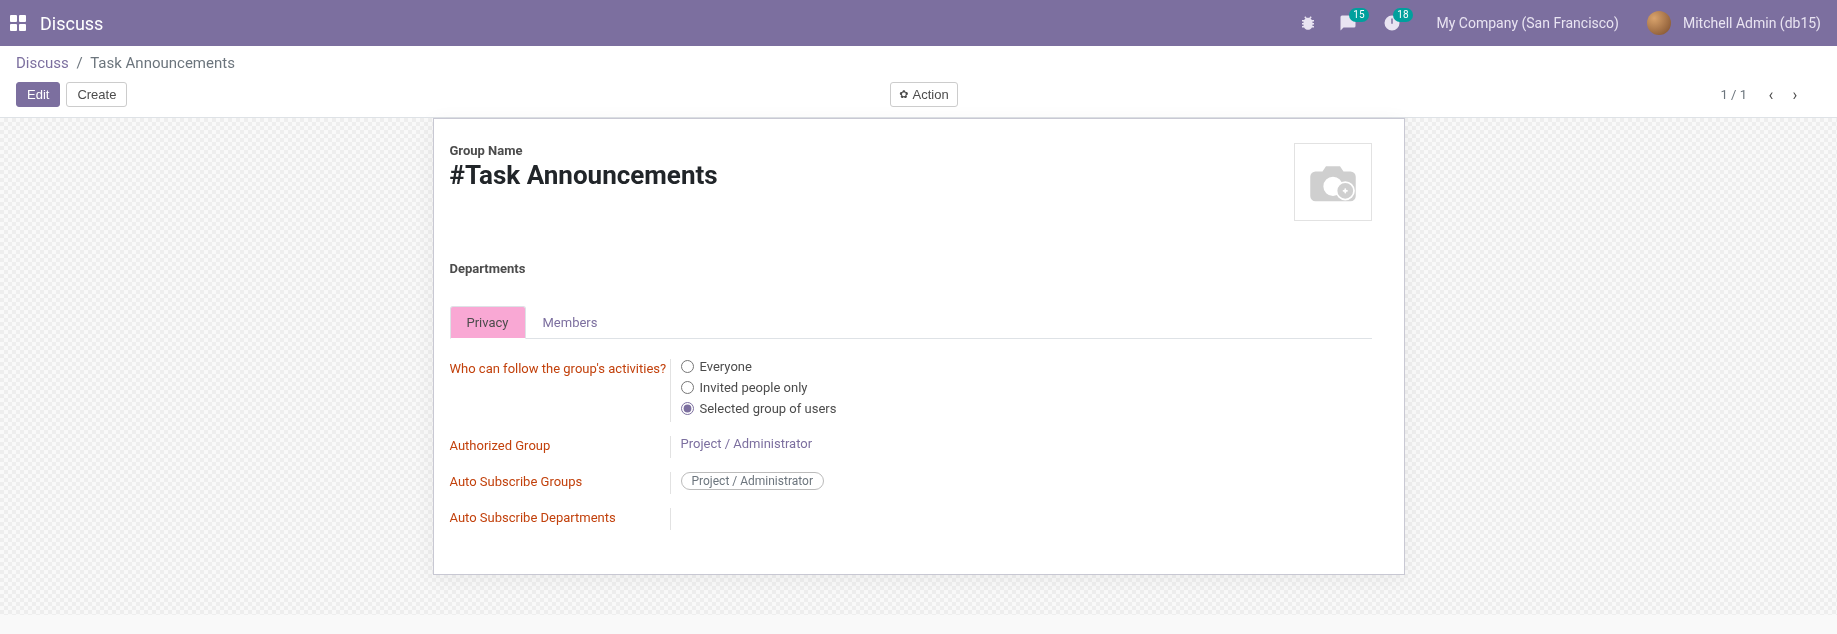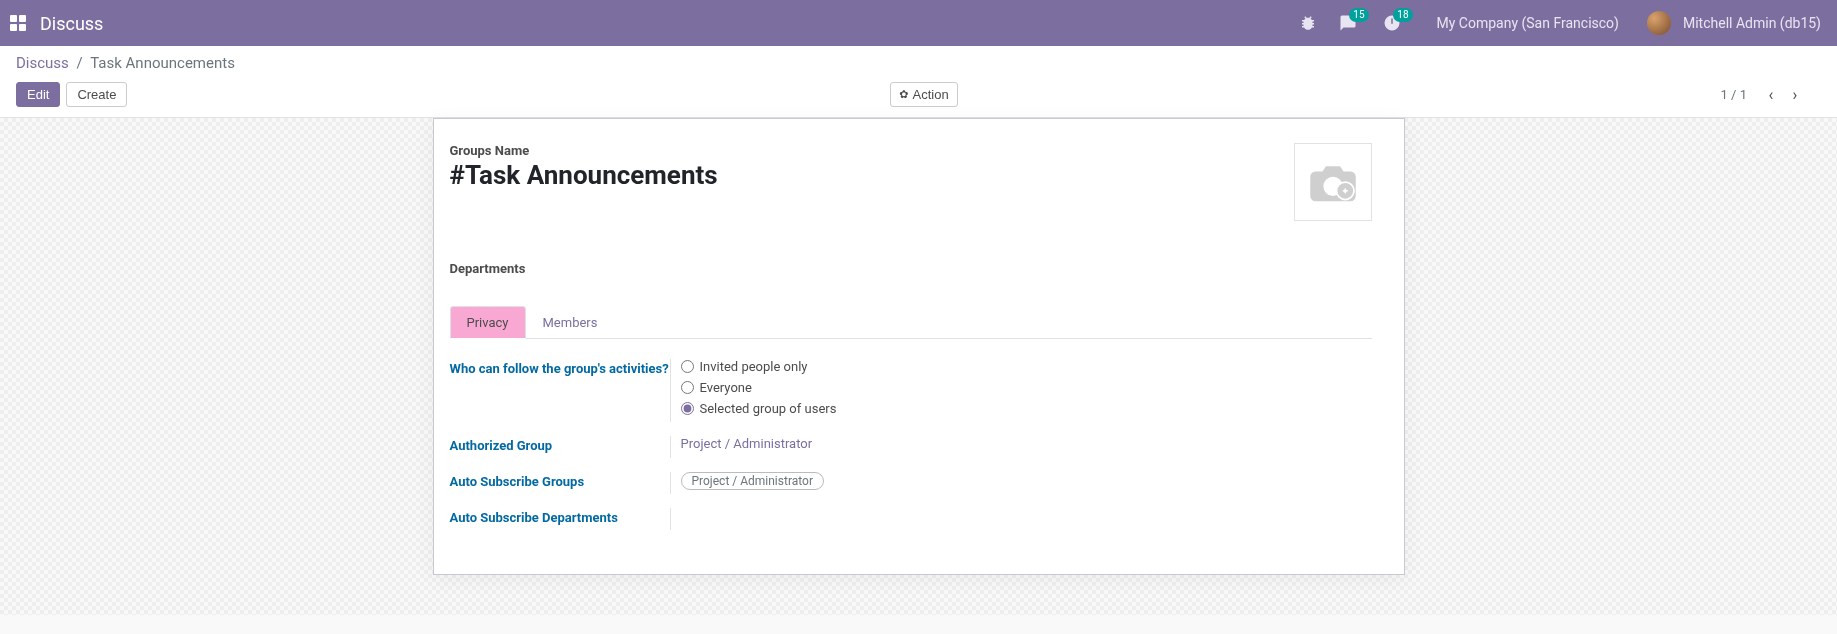--- a/index.html
+++ b/index.html
@@ -160,21 +160,21 @@
     color: #4c4c4c;
     border-color: #dee2e6;
     border-bottom: 1px solid #fff;
     background: #f9a8d4;
   }
   .tab-content { padding: 20px 0 0 0; }
   .form-row {
     display: flex; align-items: flex-start; margin-bottom: 4px;
   }
   .form-row .flabel {
-    width: 220px; font-weight: 700; color: #0369a1;
+    width: 220px; font-weight: 400; color: #c2410c;
     padding-top: 2px;
   }
   .form-row .fvalue {
     border-left: 1px solid #e2e2e2;
     padding-left: 10px;
     flex: 1; min-height: 22px;
     display: flex; flex-direction: column; gap: 6px;
   }
   .radio-opt { display: flex; align-items: center; gap: 6px; color:#4c4c4c; }
   .radio-opt input { accent-color: #7c6f9f; }
@@ -255,21 +255,21 @@
       <span class="chev">›</span>
     </div>
   </div>
 </div>
 
 <div class="sheet-bg">
   <div class="o-form-sheet">
 
     <div class="title-block">
       <div class="title-text">
-        <div class="title-label">Groups Name</div>
+        <div class="title-label">Group Name</div>
         <div class="title-value">#Task Announcements</div>
       </div>
       <div class="image-box">
         <svg viewBox="0 0 64 48">
           <path d="M52 12h-8l-4-6H24l-4 6h-8a6 6 0 0 0-6 6v22a6 6 0 0 0 6 6h40a6 6 0 0 0 6-6V18a6 6 0 0 0-6-6zM32 40a11 11 0 1 1 11-11 11 11 0 0 1-11 11z"></path>
           <circle cx="46" cy="34" r="10" fill="#cfcfcf" stroke="#fff" stroke-width="2"></circle>
           <path d="M44 34h4M46 32v4" stroke="#fff" stroke-width="2" stroke-linecap="round"></path>
         </svg>
       </div>
     </div>
@@ -283,25 +283,25 @@
         <li class="tab active">Privacy</li>
         <li class="tab">Members</li>
       </ul>
       <div class="tab-content">
 
         <div class="form-row">
           <div class="flabel">Who can follow the group's activities?</div>
           <div class="fvalue" style="padding-bottom:6px;">
             <label class="radio-opt">
               <input type="radio" name="priv" style="">
-              <span>Invited people only</span>
+              <span>Everyone</span>
             </label>
             <label class="radio-opt">
               <input type="radio" name="priv" style="">
-              <span>Everyone</span>
+              <span>Invited people only</span>
             </label>
             <label class="radio-opt">
               <input type="radio" name="priv" checked="" style="">
               <span>Selected group of users</span>
             </label>
           </div>
         </div>
 
         <div class="row-gap"></div>
 

